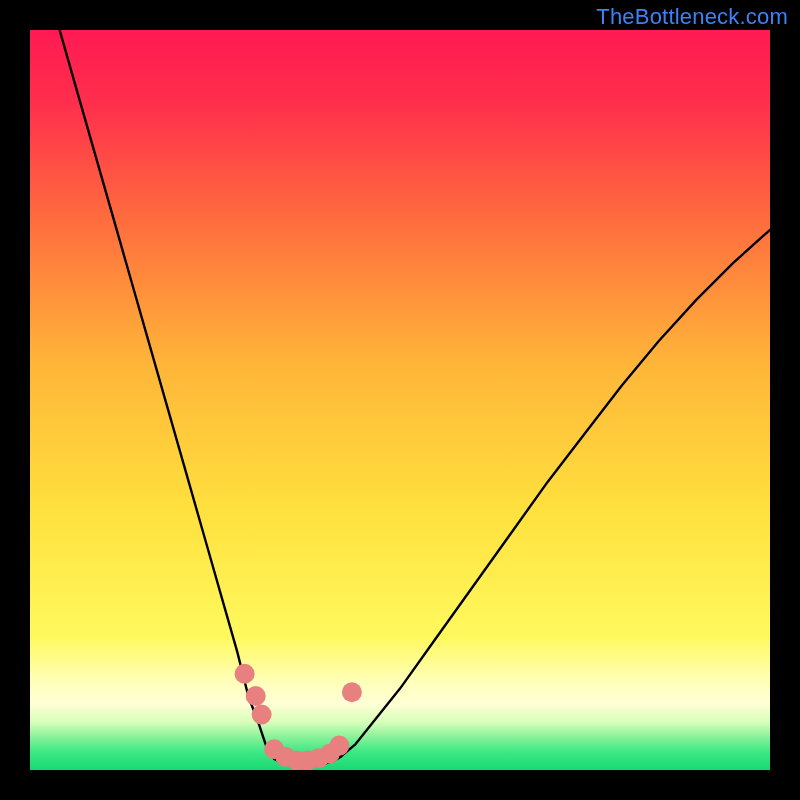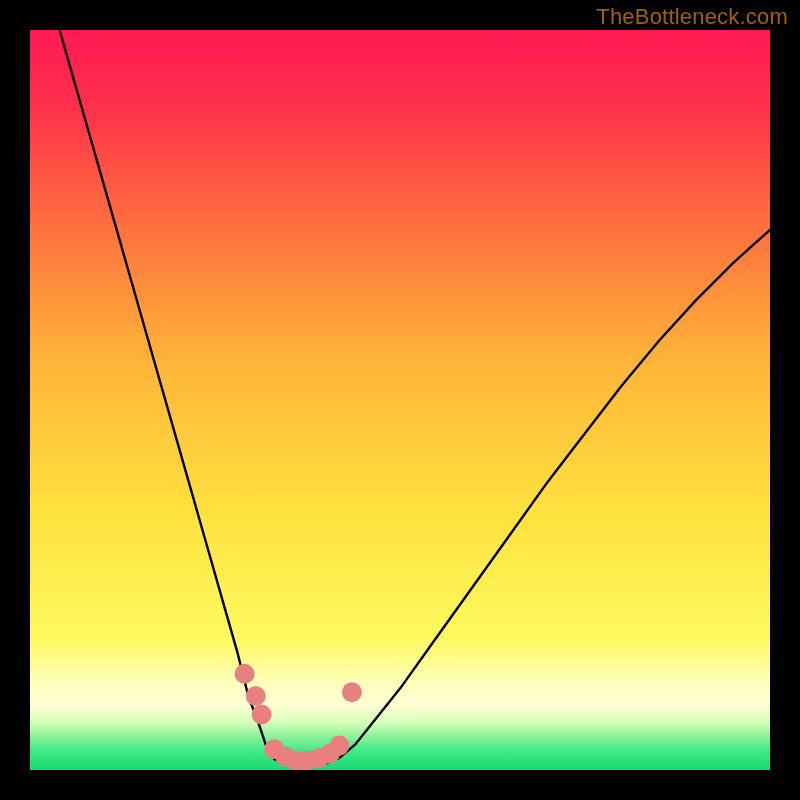--- a/index.html
+++ b/index.html
@@ -16,21 +16,21 @@
     left: 0;
     top: 0;
     width: 800px;
     height: 800px;
     background: #000;
   }
   .watermark {
     position: absolute;
     top: 4px;
     right: 12px;
-    color: #a16207;
+    color: #3b82f6;
     font-size: 22px;
     font-weight: 500;
     letter-spacing: 0.2px;
     user-select: none;
   }
   
   .plot {
     position: absolute;
     left: 30px;
     top: 30px;

